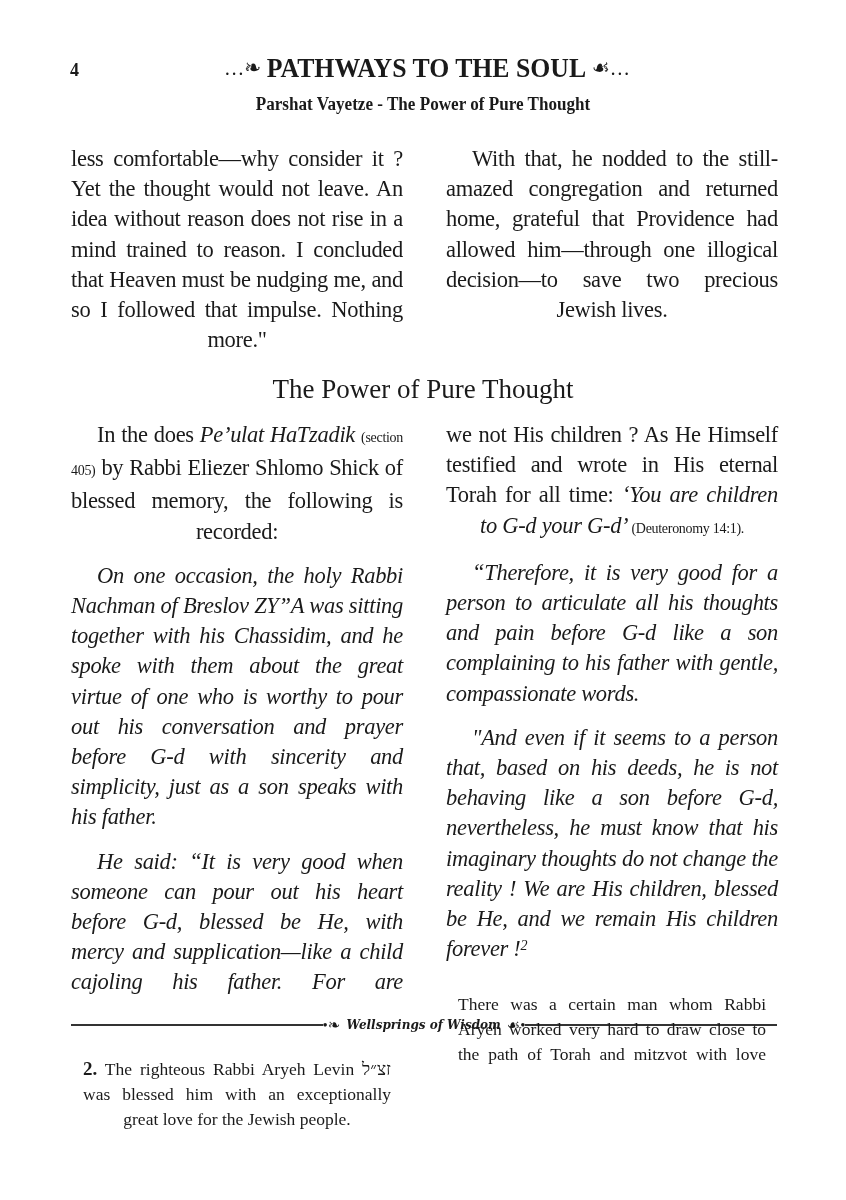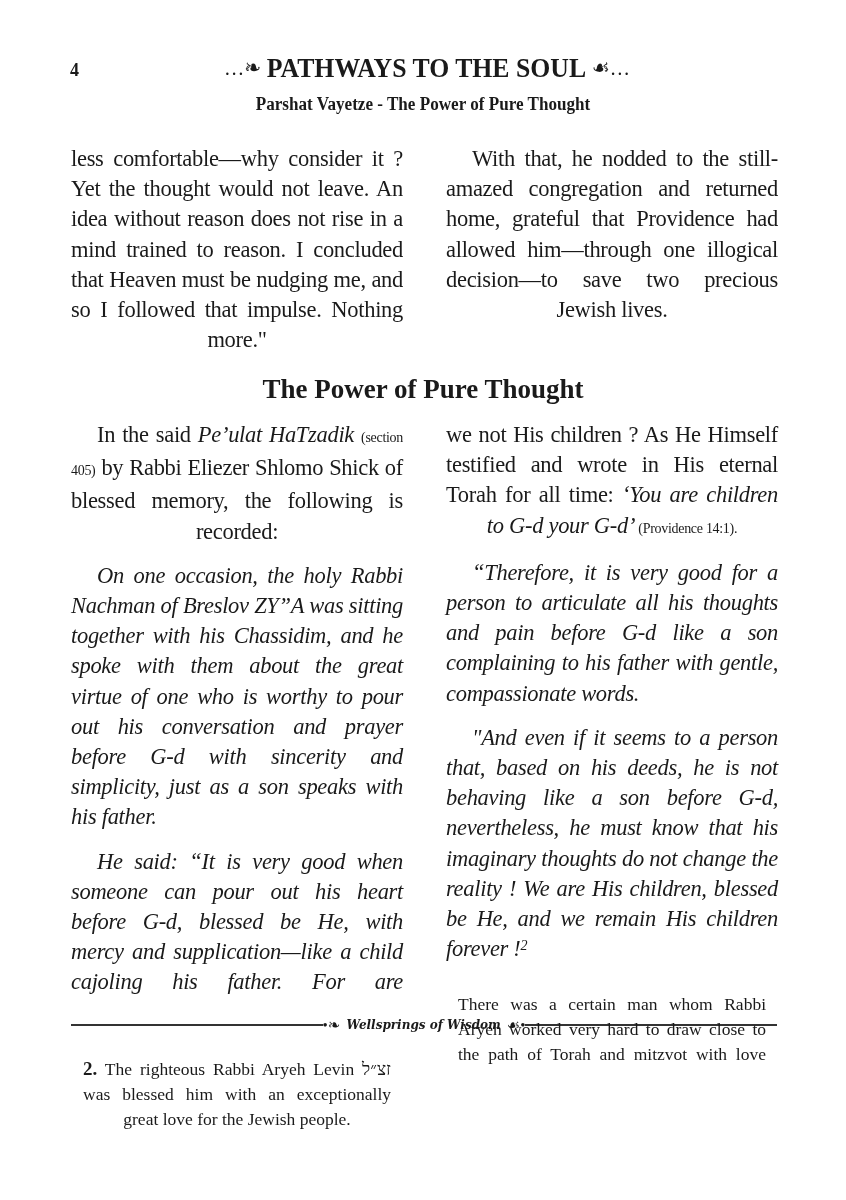--- a/index.html
+++ b/index.html
@@ -7,21 +7,21 @@
     .page-num { position: absolute; left: 70px; top: 60px; font-size: 18px; font-weight: bold; }
     .running-title { position: absolute; left: 132px; top: 52px; width: 590px; display: flex; align-items: center; justify-content: center; font-size: 28px; font-weight: bold; letter-spacing: 0px; font-family: "Liberation Serif", serif; transform: scaleX(0.92); transform-origin: center; }
     .running-title .orn { font-size: 22px; font-weight: normal; margin: 0 6px; }
     .subtitle { position: absolute; left: 0; width: 846px; top: 94px; text-align: center; font-size: 18px; font-weight: bold; transform: scaleX(0.95); }
     .col { position: absolute; width: 332px; font-size: 22.5px; line-height: 30.2px; text-align: justify; letter-spacing: -0.3px; }
     .col p { margin: 0; text-indent: 26px; }
     .col p.noindent { text-indent: 0; }
     .col p + p { margin-top: 14px; font-style: italic; }
     .left-top { left: 71px; top: 144px; }
     .right-top { left: 446px; top: 144px; }
-    .section-title { position: absolute; left: 0; width: 846px; top: 374px; text-align: center; font-size: 27px; font-weight: bold; }
+    .section-title { position: absolute; left: 0; width: 846px; top: 374px; text-align: center; font-size: 27px; font-weight: normal; }
     .left-main { left: 71px; top: 420px; }
     .right-main { left: 446px; top: 420px; }
     .small { font-size: 14px; }
     sup { font-size: 14px; vertical-align: 6px; line-height: 0; }
     .divider { position: absolute; left: 71px; top: 1013px; width: 706px; height: 24px; display: flex; align-items: center; }
     .divider .line { flex: 1; height: 1.5px; background: #333; }
     .divider .label { font-family: "DejaVu Serif", serif; font-style: italic; font-weight: bold; font-size: 12px; padding: 0 6px; white-space: nowrap; }
     .divider .orn { font-size: 15px; }
     .fn { position: absolute; width: 332px; font-size: 17.5px; line-height: 25px; text-align: justify; }
     .fn p { margin: 12px; }
@@ -48,27 +48,27 @@
   <p class="noindent center-last">less comfortable—why consider it ? Yet the thought would not leave. An idea without reason does not rise in a mind trained to reason. I concluded that Heaven must be nudging me, and so I followed that impulse. Nothing more."</p>
 </div>
 
 <div class="col right-top">
   <p class="center-last">With that, he nodded to the still-amazed congregation and returned home, grateful that Providence had allowed him—through one illogical decision—to save two precious Jewish lives.</p>
 </div>
 
 <div class="section-title">The Power of Pure Thought</div>
 
 <div class="col left-main">
-  <p class="center-last"><span>In the said </span><i>Pe’ulat HaTzadik</i> <span class="small">(section 405)</span><span> by Rabbi Eliezer Shlomo Shick of blessed memory, the following is recorded:</span></p>
+  <p class="center-last"><span>In the does </span><i>Pe’ulat HaTzadik</i> <span class="small">(section 405)</span><span> by Rabbi Eliezer Shlomo Shick of blessed memory, the following is recorded:</span></p>
   <p>On one occasion, the holy Rabbi Nachman of Breslov ZY”A was sitting together with his Chassidim, and he spoke with them about the great virtue of one who is worthy to pour out his conversation and prayer before G-d with sincerity and simplicity, just as a son speaks with his father.</p>
   <p class="justify-last">He said: “It is very good when someone can pour out his heart before G-d, blessed be He, with mercy and supplication—like a child cajoling his father. For are</p>
 </div>
 
 <div class="col right-main">
-  <p class="noindent center-last"><span>we not His children ? As He Himself testified and wrote in His eternal Torah for all time: </span><i>‘You are children to G-d your G-d’</i><span class="small"> (Providence 14:1).</span></p>
+  <p class="noindent center-last"><span>we not His children ? As He Himself testified and wrote in His eternal Torah for all time: </span><i>‘You are children to G-d your G-d’</i><span class="small"> (Deuteronomy 14:1).</span></p>
   <p>“Therefore, it is very good for a person to articulate all his thoughts and pain before G-d like a son complaining to his father with gentle, compassionate words.</p>
   <p><span>"And even if it seems to a person that, based on his deeds, he is not behaving like a son before G-d, nevertheless, he must know that his imaginary thoughts do not change the reality ! We are His children, blessed be He, and we remain His children forever !</span><sup>2</sup></p>
 </div>
 
 <div class="divider">
   <div class="line"></div>
   <span class="orn">•❧</span>
   <span class="label">Wellsprings of Wisdom</span>
   <span class="orn">☙•</span>
   <div class="line"></div>

